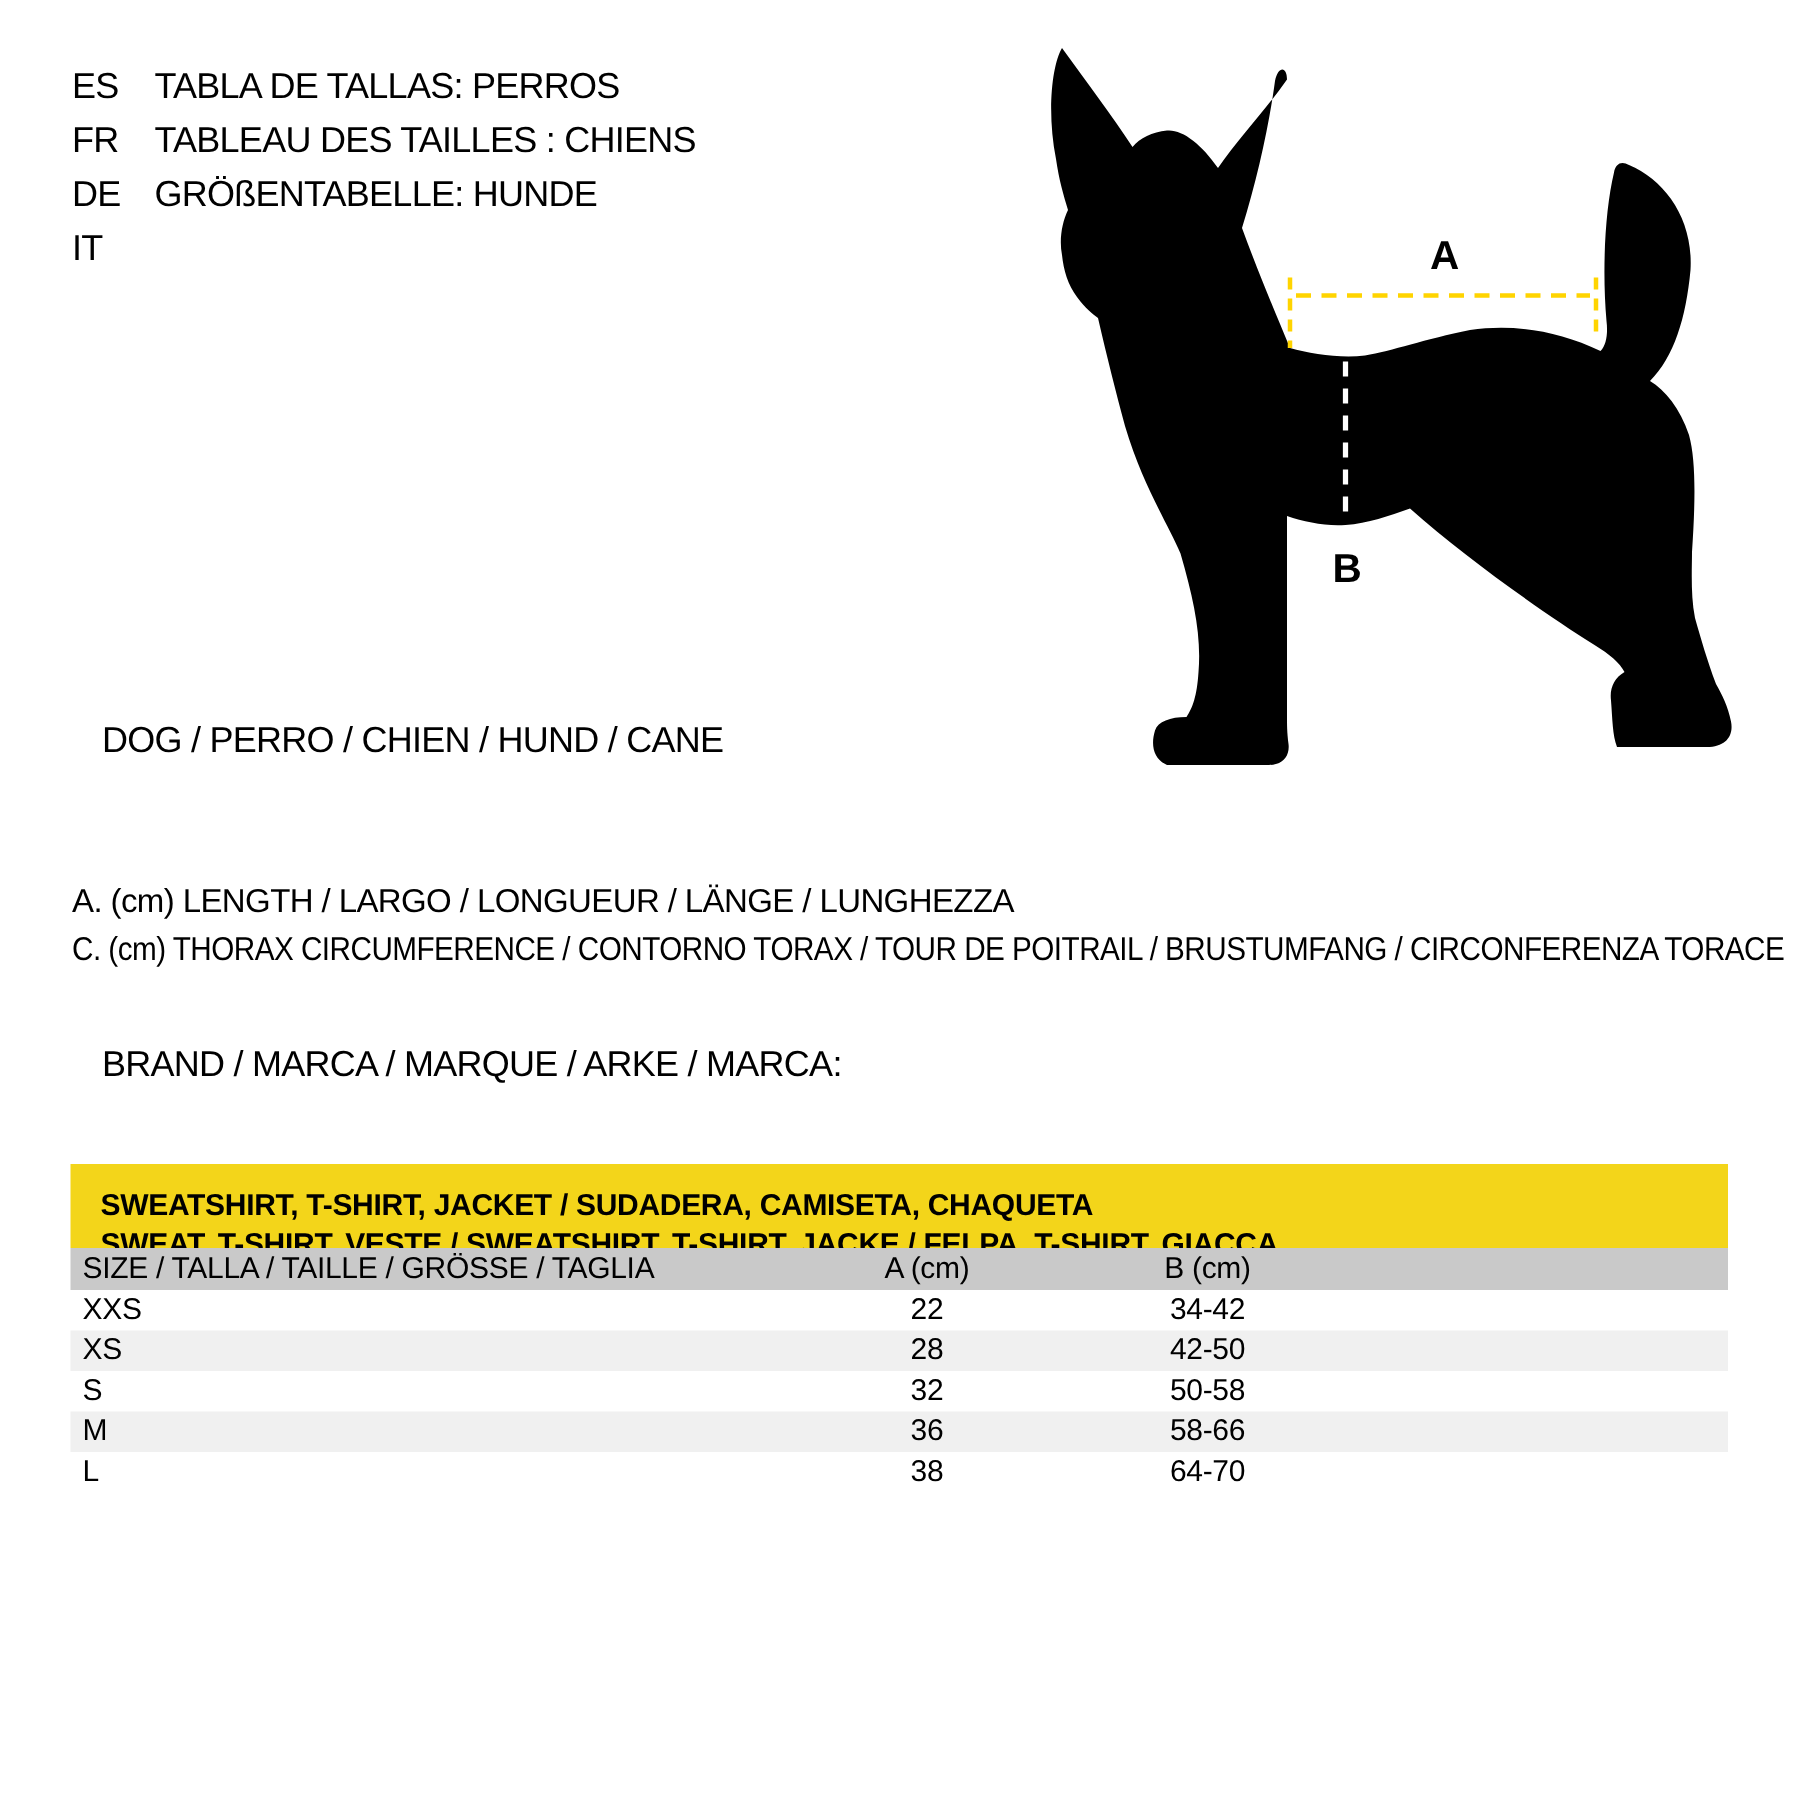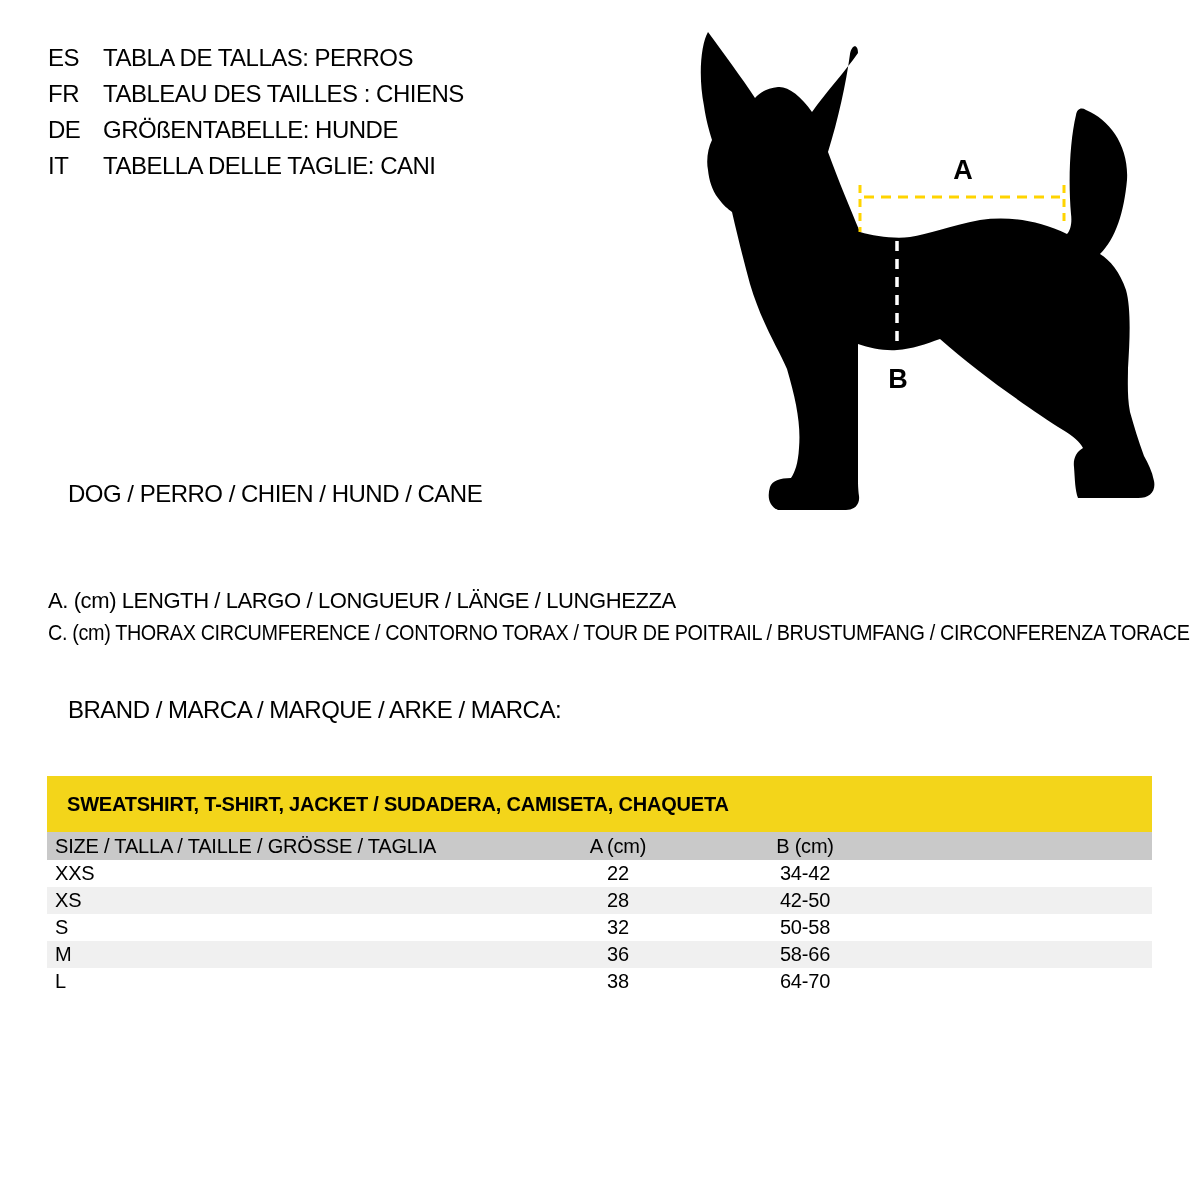--- a/index.html
+++ b/index.html
@@ -55,21 +55,20 @@
   <div class="lang-row">
     <span class="lang-code">FR</span>
     <span class="lang-title">TABLEAU DES TAILLES : CHIENS</span>
   </div>
   <div class="lang-row">
     <span class="lang-code">DE</span>
     <span class="lang-title">GRÖßENTABELLE: HUNDE</span>
   </div>
   <div class="lang-row">
     <span class="lang-code">IT</span>
-    <span class="lang-title">TABELLA DELLE TAGLIE: CANI</span>
   </div>
 </div>
 
 <div class="abs dog-wrap">
   <svg width="460" height="490" viewBox="0 0 460 490" xmlns="http://www.w3.org/2000/svg">
     <path d="M 10 4
              C 3 16 0 48 6 78
              C 8 92 11 102 14 112
              C 10 120 8 132 10 142
              C 11 152 14 162 20 170
@@ -129,20 +128,21 @@
 
 <div class="abs line22 legend-a">A. (cm) LENGTH / LARGO / LONGUEUR / LÄNGE / LUNGHEZZA</div>
 <div class="abs line22 legend-c">
   <span class="cond">C. (cm) THORAX CIRCUMFERENCE / CONTORNO TORAX / TOUR DE POITRAIL / BRUSTUMFANG / CIRCONFERENZA TORACE</span>
 </div>
 
 <div class="abs line24 brand-line">BRAND / MARCA / MARQUE / ARKE / MARCA:</div>
 
 <div class="abs banner">
   <span class="banner-line">SWEATSHIRT, T-SHIRT, JACKET / SUDADERA, CAMISETA, CHAQUETA</span>
+  <span class="banner-line">SWEAT, T-SHIRT, VESTE / SWEATSHIRT, T-SHIRT, JACKE / FELPA, T-SHIRT, GIACCA</span>
 </div>
 
 <div class="abs thead">
   <span class="cell c-size">SIZE / TALLA / TAILLE / GRÖSSE / TAGLIA</span>
   <span class="cell c-a">A (cm)</span>
   <span class="cell c-b">B (cm)</span>
 </div>
 
 <div class="abs trow row-0">
   <span class="cell c-size">XXS</span>

